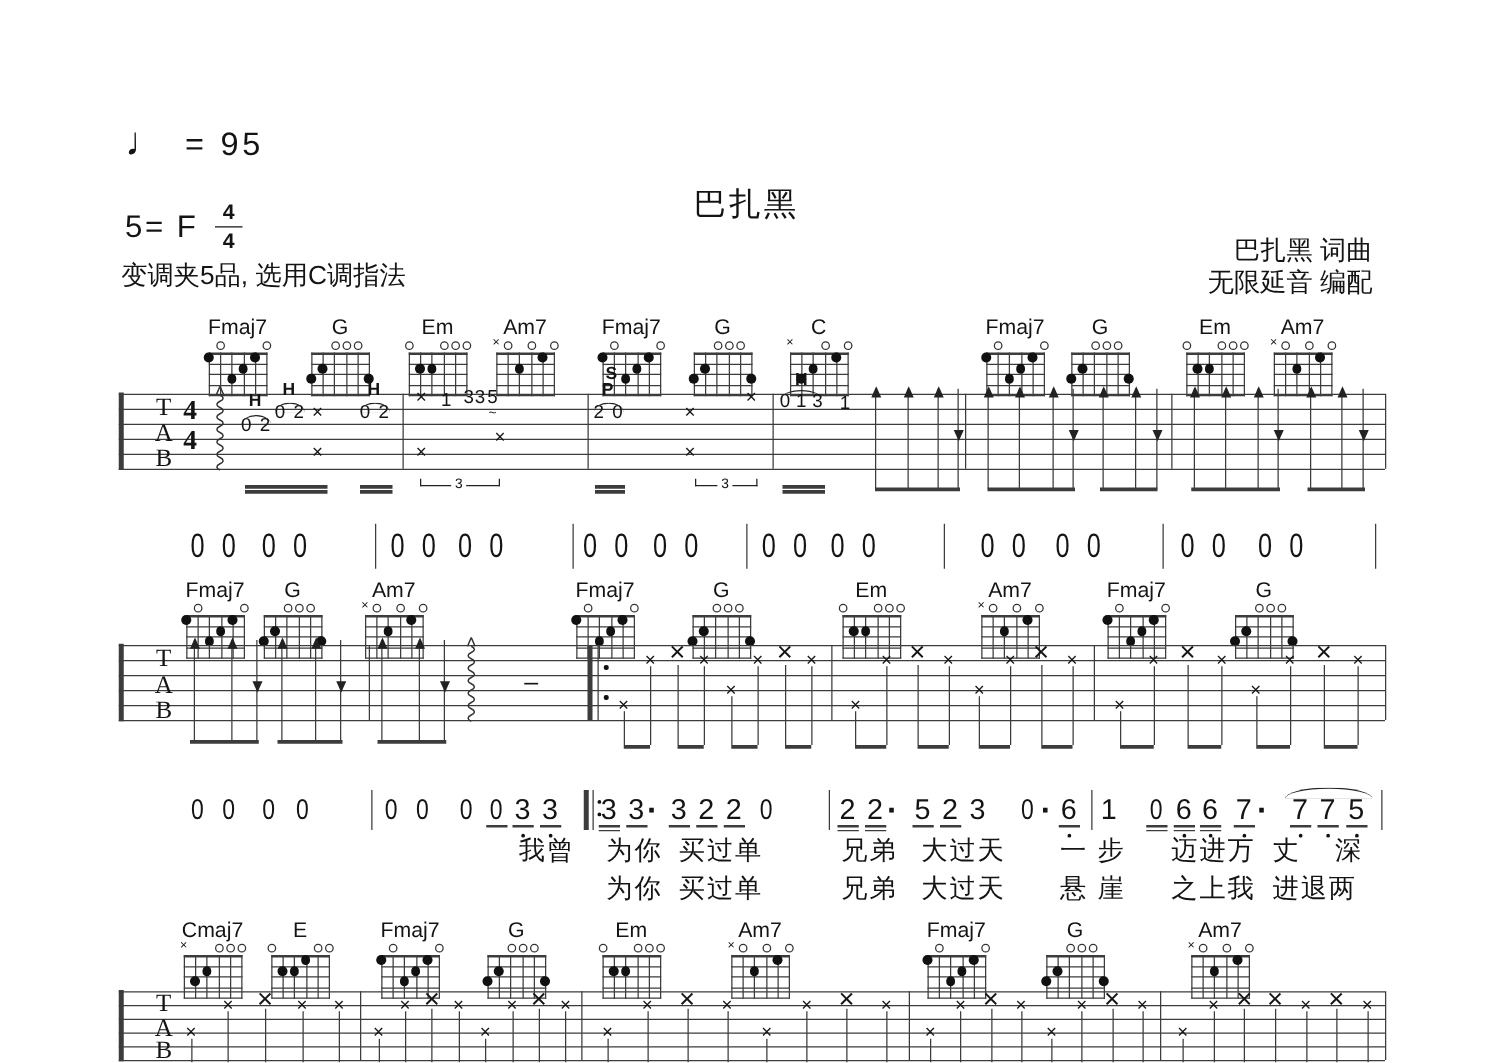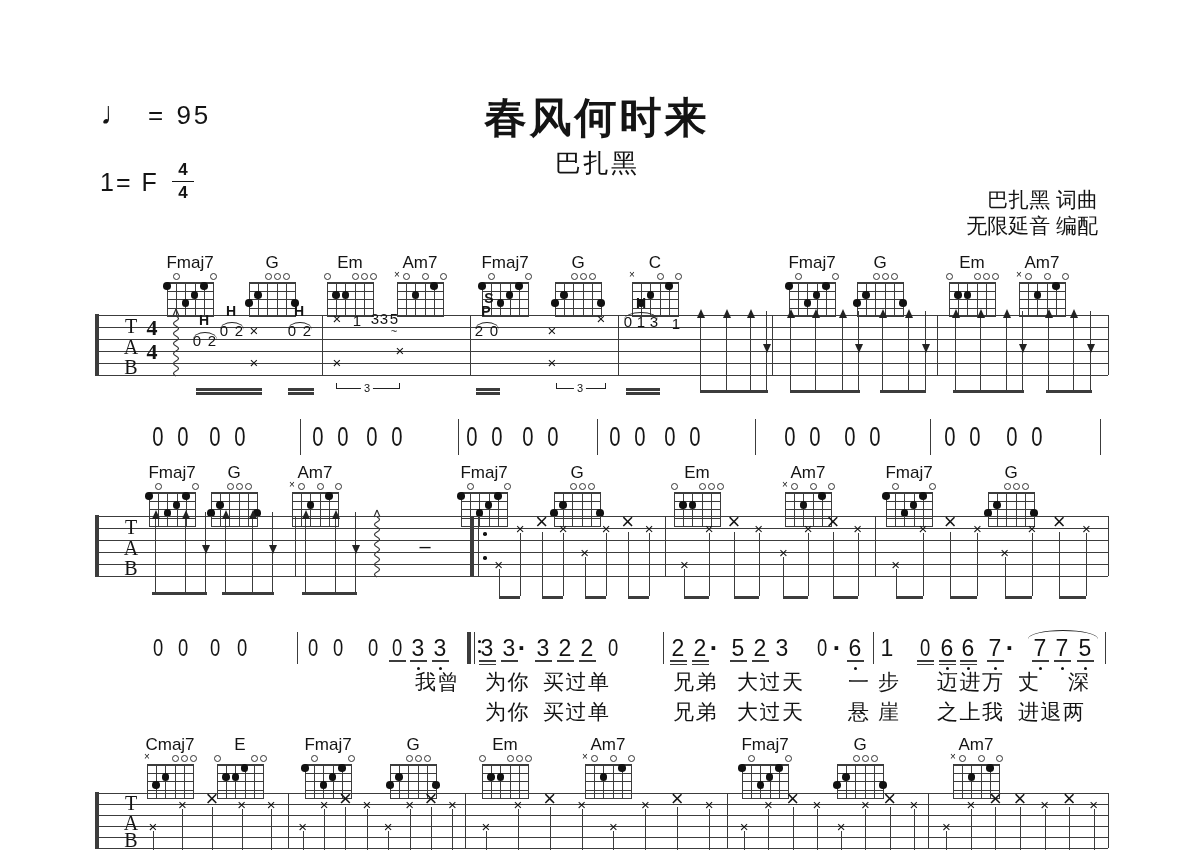--- a/index.html
+++ b/index.html
@@ -16,29 +16,29 @@
   .serif{font-family:"Liberation Serif",serif}
 </style>
 </head>
 <body>
 
 <div id="page">
 
   <div class="lt" style="left:100px;top:113px">
     <span style="font-size:32px">♩</span><span style="font-size:26px;margin-left:16px;letter-spacing:3px">=  95</span>
   </div>
-  <div class="t" style="left:597px;top:118px;font-size:42px;font-weight:bold;letter-spacing:3px">春风何时来</div>
   <div class="t" style="left:597px;top:163px;font-size:26px;letter-spacing:2px">巴扎黑</div>
   <div class="lt" style="left:100px;top:182px">
-    <span style="font-size:25px;letter-spacing:2px">1= F</span>
+    <span style="font-size:25px;letter-spacing:2px">5= F</span>
   </div>
   <div class="abs" style="left:172px;top:160px;text-align:center;width:22px">
     <div style="font-size:17px;font-weight:bold;border-bottom:1.6px solid #141414;padding-bottom:1px">4</div>
     <div style="font-size:17px;font-weight:bold;padding-top:1px">4</div>
   </div>
+  <div class="lt" style="left:97px;top:221px;font-size:21px">变调夹5品, 选用C调指法</div>
   <div class="abs" style="right:102px;top:186px;font-size:21px">巴扎黑  词曲</div>
   <div class="abs" style="right:102px;top:212px;font-size:21px">无限延音  编配</div>
 <div class="t" style="left: 190px; top: 262px; font-size: 17px;">Fmaj7</div>
     <div class="ln" style="left: 167px; top: 282px; width: 1px; height: 35px;"></div>
     <div class="ln" style="left: 176.2px; top: 282px; width: 1px; height: 35px;"></div>
     <div class="ln" style="left: 185.4px; top: 282px; width: 1px; height: 35px;"></div>
     <div class="ln" style="left: 194.6px; top: 282px; width: 1px; height: 35px;"></div>
     <div class="ln" style="left: 203.8px; top: 282px; width: 1px; height: 35px;"></div>
     <div class="ln" style="left: 213px; top: 282px; width: 1px; height: 35px;"></div>
     <div class="ln" style="left: 167px; top: 282px; width: 47px; height: 1.6px;"></div>

